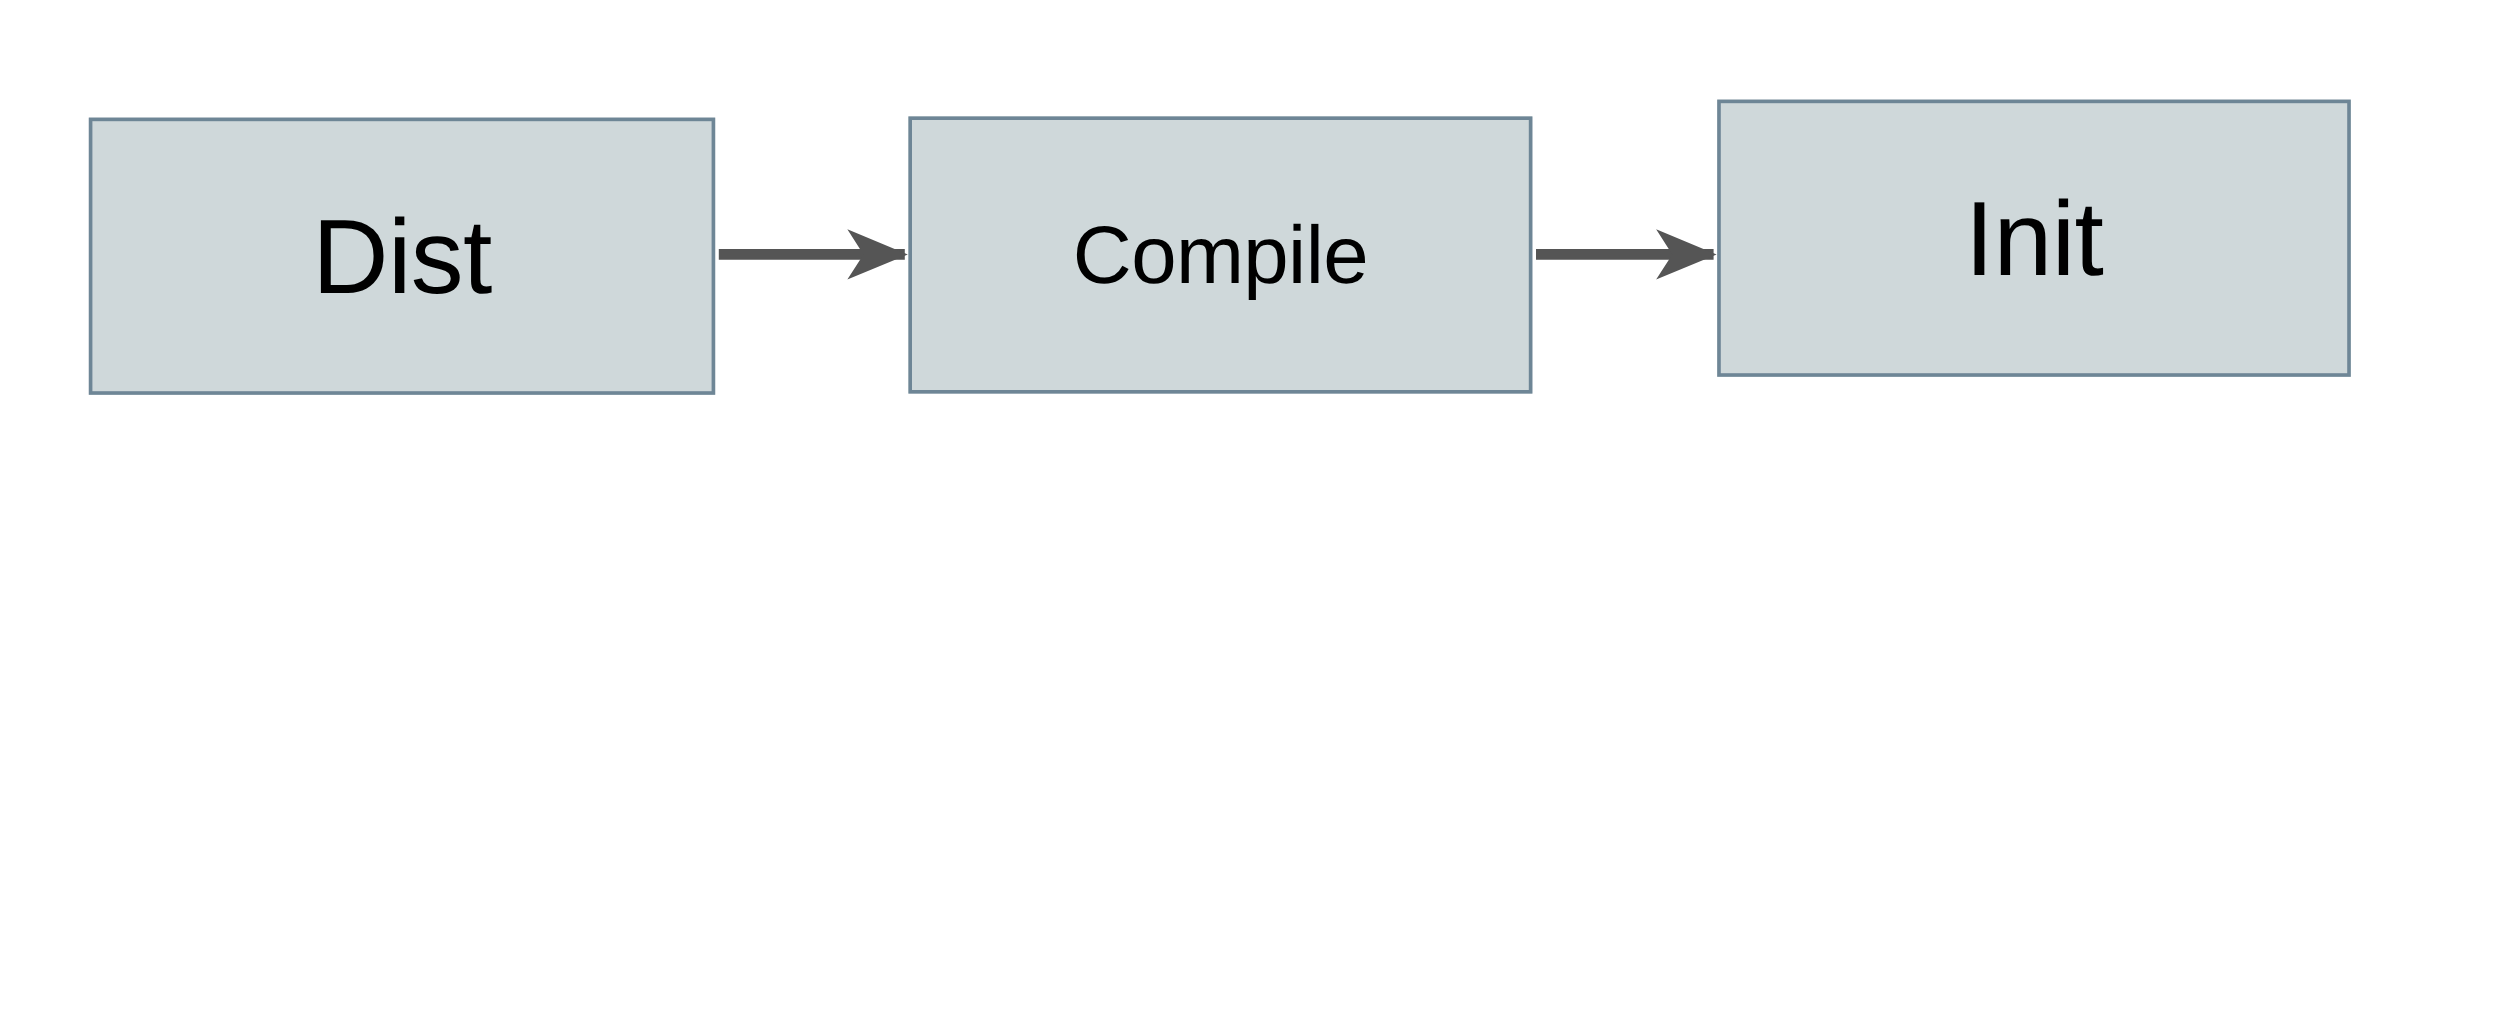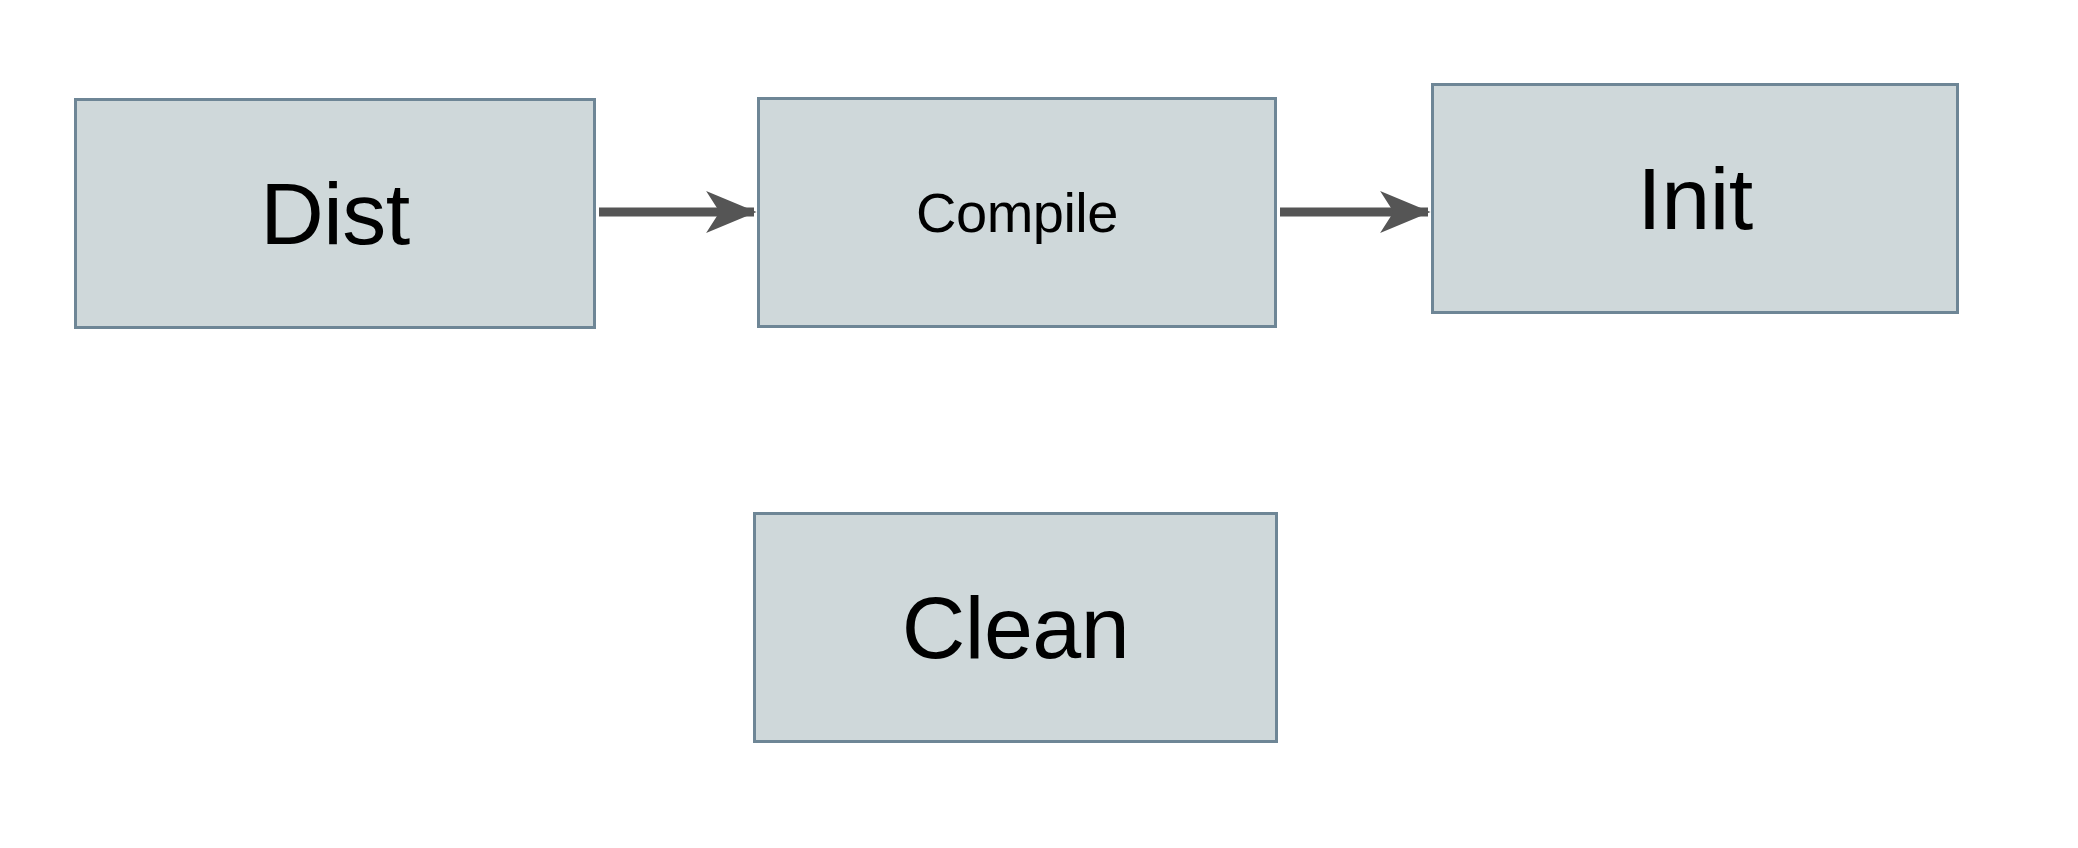--- a/index.html
+++ b/index.html
@@ -69,24 +69,21 @@
     <g>
       <line class="edge-hit" id="edge1" stroke="#555555" stroke-width="9" fill="none" marker-end="url(#arrow-classic)" x1="1280" y1="212" x2="1428" y2="212"></line>
     </g>
   </svg>
 
   <div class="node" id="node-dist" style="left: 74px; top: 98px; width: 522px; height: 231px; background: rgb(207, 216, 218); border-color: rgb(110, 134, 150); border-width: 3px;">
     <span class="node-label" style="font-size: 88px; color: rgb(0, 0, 0);">Dist</span>
   </div>
 
   <div class="node" id="node-compile" style="left: 757px; top: 97px; width: 520px; height: 231px; background: rgb(207, 216, 218); border-color: rgb(110, 134, 150); border-width: 3px;">
-    <span class="node-label" style="font-size: 56px; color: rgb(0, 0, 0);">Compile</span>
+    <span class="node-label" style="font-size: 68px; color: rgb(0, 0, 0);">Compile</span>
   </div>
 
   <div class="node" id="node-init" style="left: 1431px; top: 83px; width: 528px; height: 231px; background: rgb(207, 216, 218); border-color: rgb(110, 134, 150); border-width: 3px;">
     <span class="node-label" style="font-size: 88px; color: rgb(0, 0, 0);">Init</span>
   </div>
 
-  <div class="node" id="node-clean" style="left: 753px; top: 512px; width: 525px; height: 231px; background: rgb(207, 216, 218); border-color: rgb(110, 134, 150); border-width: 3px;">
-    <span class="node-label" style="font-size: 88px; color: rgb(0, 0, 0);">Clean</span>
-  </div>
 
 </div>
 
 </body></html>

